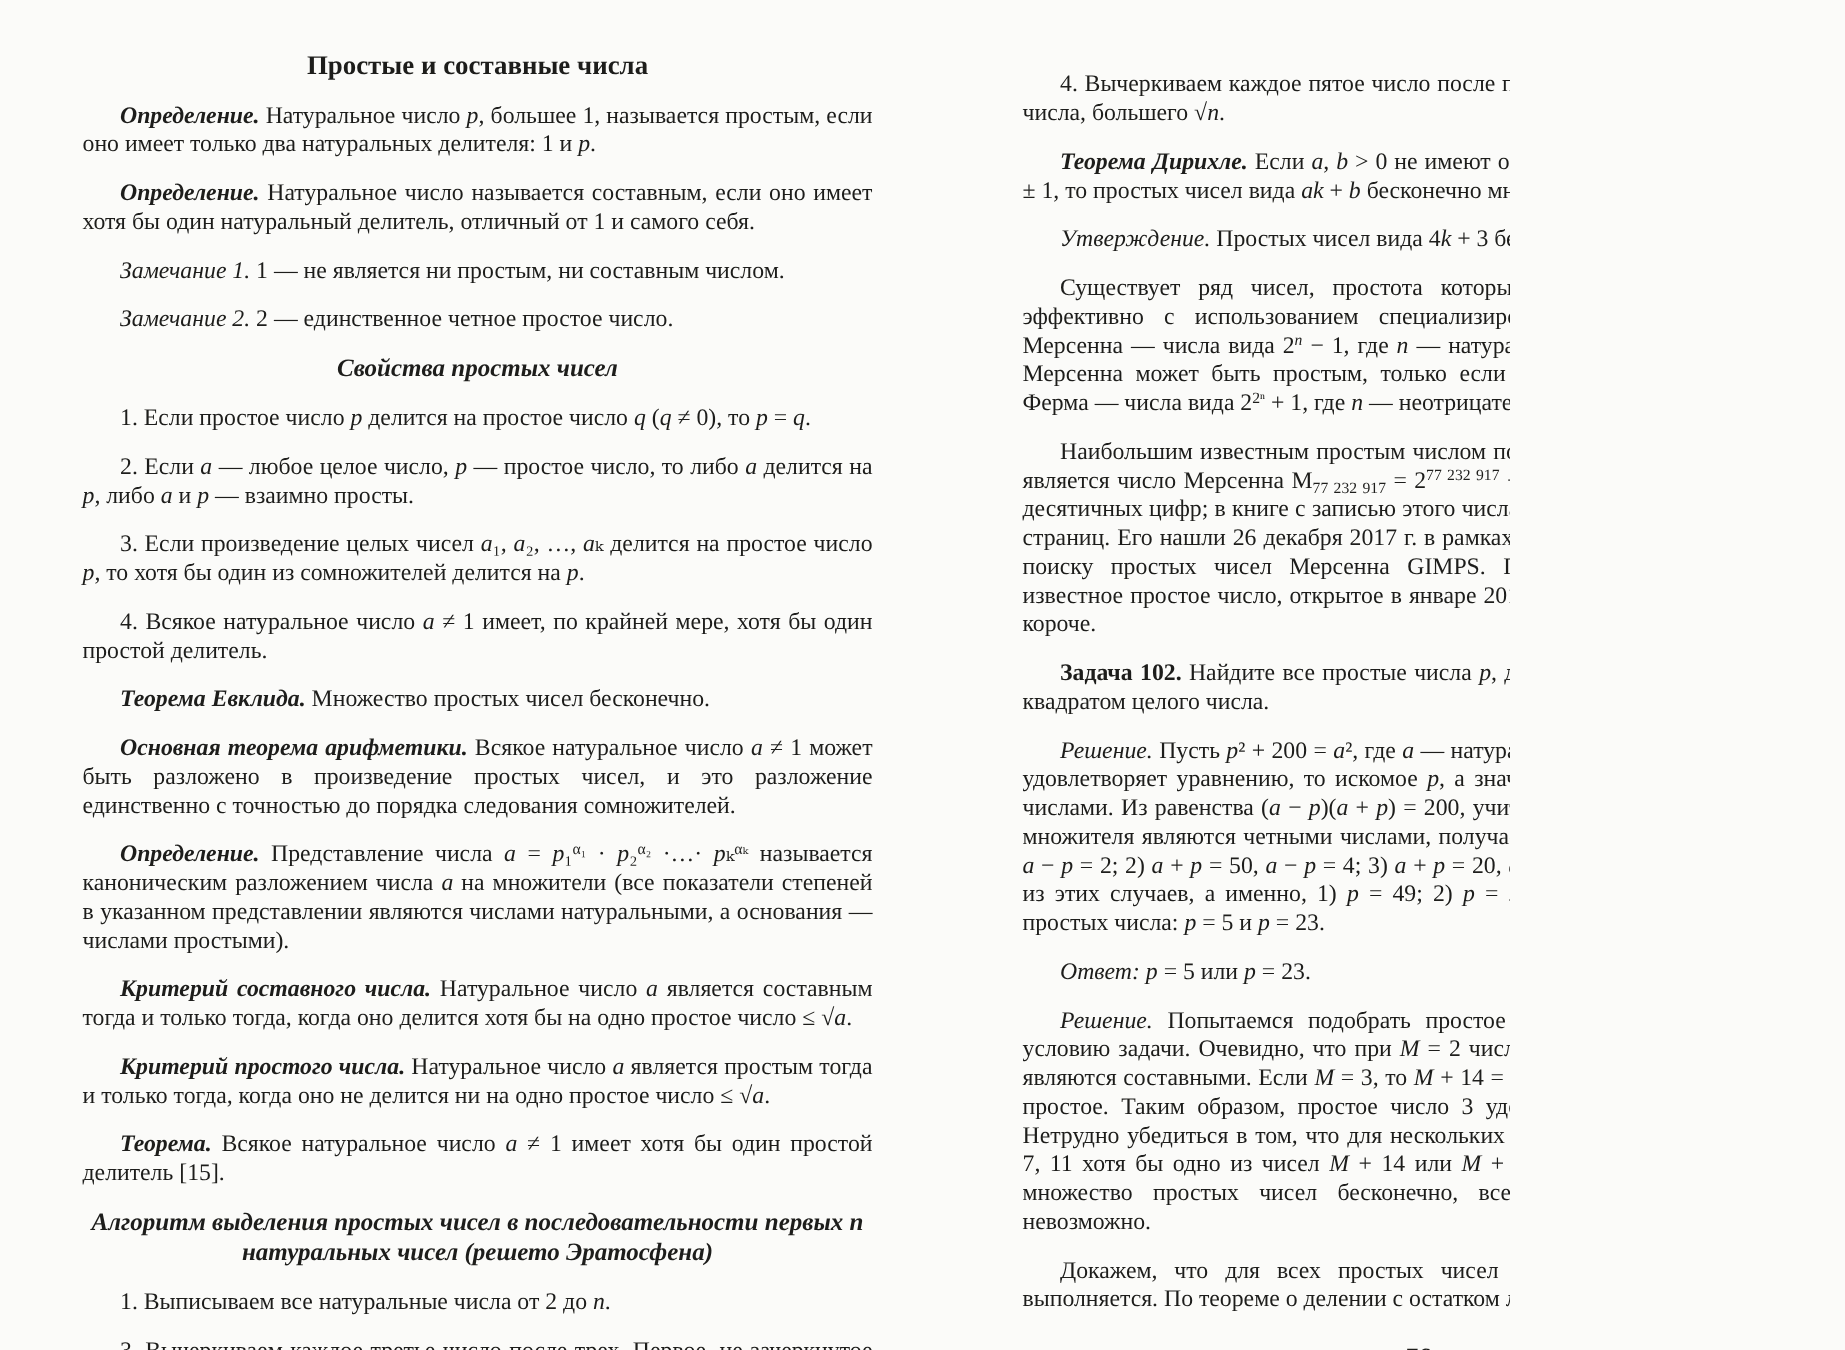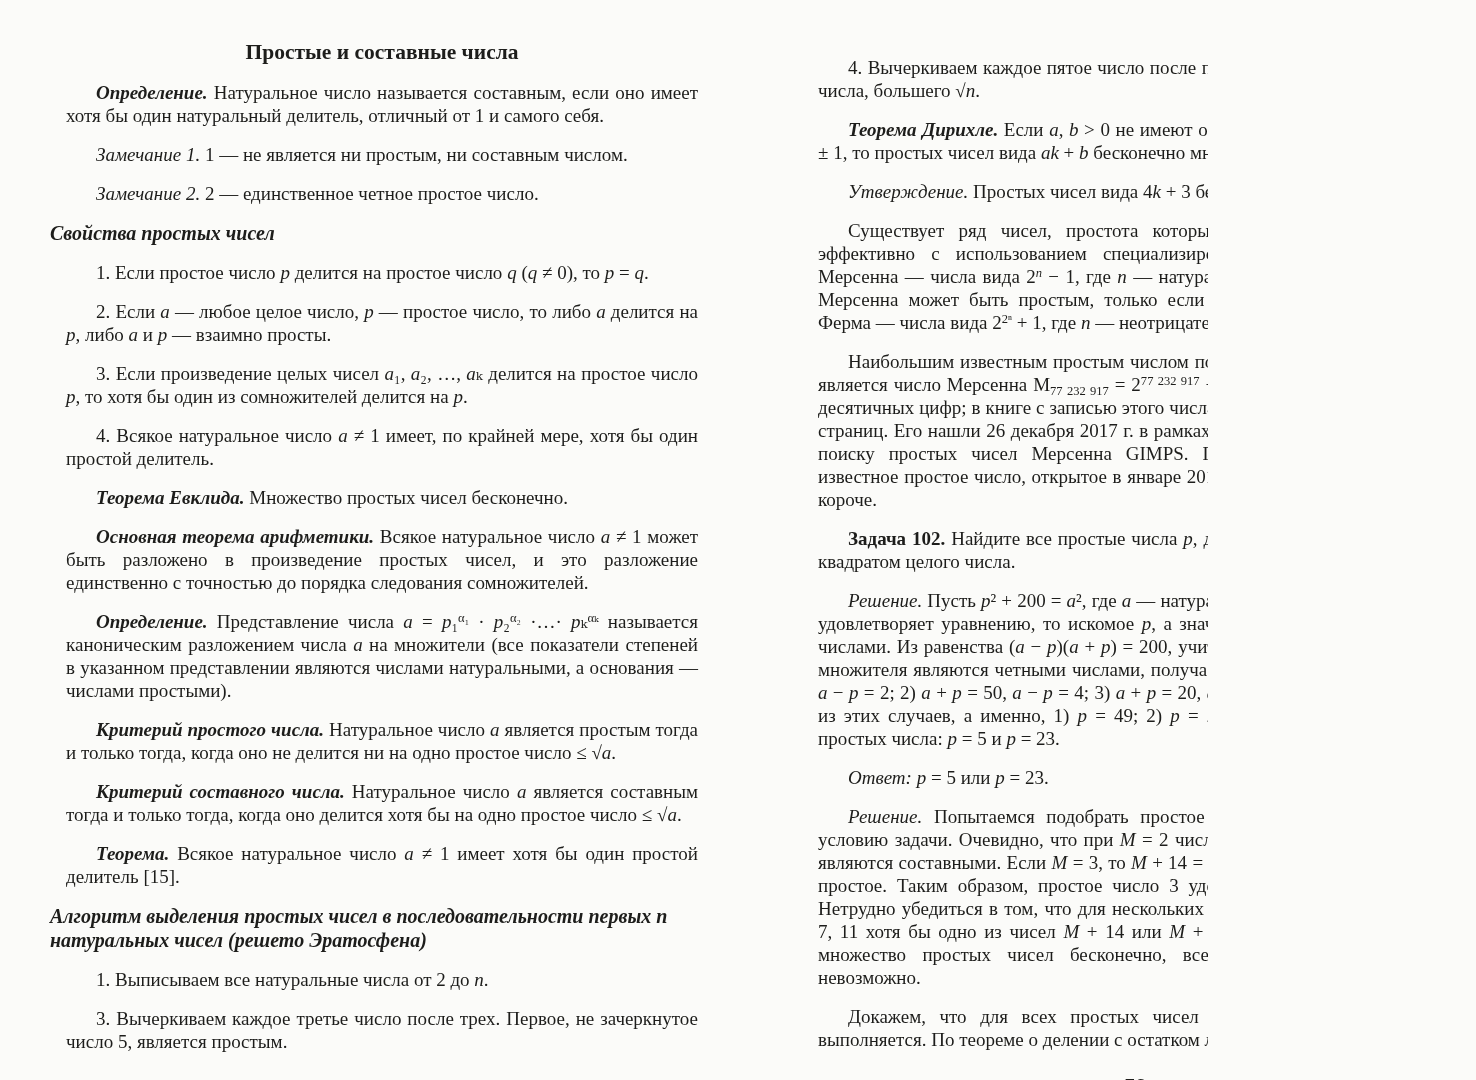--- a/index.html
+++ b/index.html
@@ -20,54 +20,55 @@
     line-height:23px;
     text-align:justify;
     text-indent:30px;
   }
   h1.t{
     font-size:21.5px;font-weight:bold;font-style:normal;
     text-align:center;margin:0 0 11px 0;line-height:25px;
   }
   h2.t2{
     font-size:20px;font-weight:bold;font-style:italic;
-    text-align:left;margin:4px 0 6px 0;line-height:24px;text-indent:0;
+    text-align:center;margin:4px 0 6px 0;line-height:24px;text-indent:0;
   }
   .lead-bi{font-weight:bold;font-style:italic;}
   .lead-i{font-style:italic;}
   .lead-b{font-weight:bold;}
   sup,sub{font-size:66%;line-height:0;vertical-align:baseline;position:relative;}
   sup{top:-0.48em;}
   sub{top:0.28em;}
   .pagenum{
     text-align:center;font-size:20px;font-weight:bold;
     margin-top:24px;letter-spacing:0.5px;
   }
   i{font-style:italic;}
 </style>
 </head>
 <body>
 
 <div class="spread">
   <div class="page" id="page-left">
     <div id="left-blocks">
         <h1 class="t">Простые и составные числа</h1>
+        <p class="body"><span class="lead-bi">Определение.</span> Натуральное число <i>p</i>, большее 1, называется простым, если оно имеет только два натуральных делителя: 1 и <i>p</i>.</p>
         <p class="body"><span class="lead-bi">Определение.</span> Натуральное число называется составным, если оно имеет хотя бы один натуральный делитель, отличный от 1 и самого себя.</p>
         <p class="body"><span class="lead-i">Замечание 1.</span> 1 — не является ни простым, ни составным числом.</p>
         <p class="body"><span class="lead-i">Замечание 2.</span> 2 — единственное четное простое число.</p>
         <h2 class="t2">Свойства простых чисел</h2>
         <p class="body">1. Если простое число <i>p</i> делится на простое число <i>q</i> (<i>q</i> ≠ 0), то <i>p</i> = <i>q</i>.</p>
         <p class="body">2. Если <i>a</i> — любое целое число, <i>p</i> — простое число, то либо <i>a</i> делится на <i>p</i>, либо <i>a</i> и <i>p</i> — взаимно просты.</p>
         <p class="body">3. Если произведение целых чисел <i>a</i>₁, <i>a</i>₂, …, <i>a</i>ₖ делится на простое число <i>p</i>, то хотя бы один из сомножителей делится на <i>p</i>.</p>
         <p class="body">4. Всякое натуральное число <i>a</i> ≠ 1 имеет, по крайней мере, хотя бы один простой делитель.</p>
         <p class="body"><span class="lead-bi">Теорема Евклида.</span> Множество простых чисел бесконечно.</p>
         <p class="body"><span class="lead-bi">Основная теорема арифметики.</span> Всякое натуральное число <i>a</i> ≠ 1 может быть разложено в произведение простых чисел, и это разложение единственно с точностью до порядка следования сомножителей.</p>
         <p class="body"><span class="lead-bi">Определение.</span> Представление числа <i>a</i> = <i>p</i>₁<sup>α₁</sup> · <i>p</i>₂<sup>α₂</sup> ·…· <i>p</i>ₖ<sup>αₖ</sup> называется каноническим разложением числа <i>a</i> на множители (все показатели степеней в указанном представлении являются числами натуральными, а основания — числами простыми).</p>
+        <p class="body"><span class="lead-bi">Критерий составного числа.</span> Натуральное число <i>a</i> является составным тогда и только тогда, когда оно делится хотя бы на одно простое число ≤ √<i>a</i>.</p>
         <p class="body"><span class="lead-bi">Критерий простого числа.</span> Натуральное число <i>a</i> является простым тогда и только тогда, когда оно не делится ни на одно простое число ≤ √<i>a</i>.</p>
-        <p class="body"><span class="lead-bi">Критерий составного числа.</span> Натуральное число <i>a</i> является составным тогда и только тогда, когда оно делится хотя бы на одно простое число ≤ √<i>a</i>.</p>
         <p class="body"><span class="lead-bi">Теорема.</span> Всякое натуральное число <i>a</i> ≠ 1 имеет хотя бы один простой делитель [15].</p>
         <h2 class="t2">Алгоритм выделения простых чисел в последовательности первых <i>n</i> натуральных чисел (решето Эратосфена)</h2>
         <p class="body">1. Выписываем все натуральные числа от 2 до <i>n</i>.</p>
         <p class="body">3. Вычеркиваем каждое третье число после трех. Первое, не зачеркнутое число 5, является простым.</p>
       </div>
     <div class="pagenum">48</div>
   </div>
   <div class="page" id="page-right">
     <div id="right-blocks">
         <p class="body">4. Вычеркиваем каждое пятое число после пяти и т. д., пока не дойдем до числа, большего √<i>n</i>.</p>

